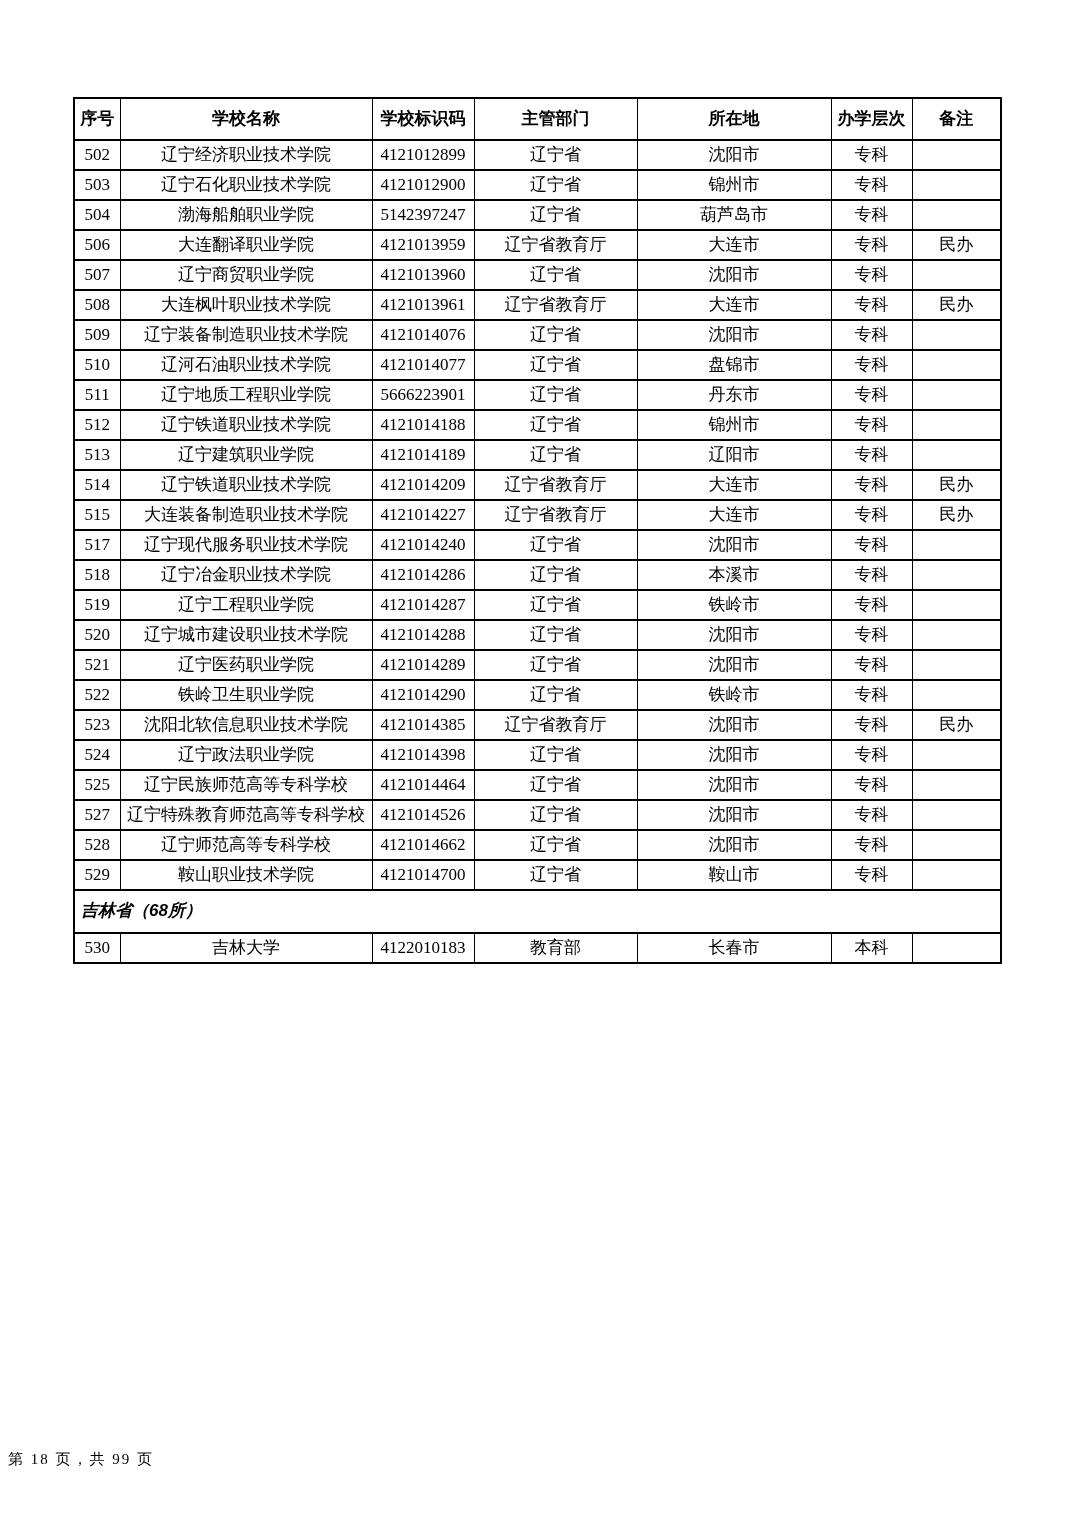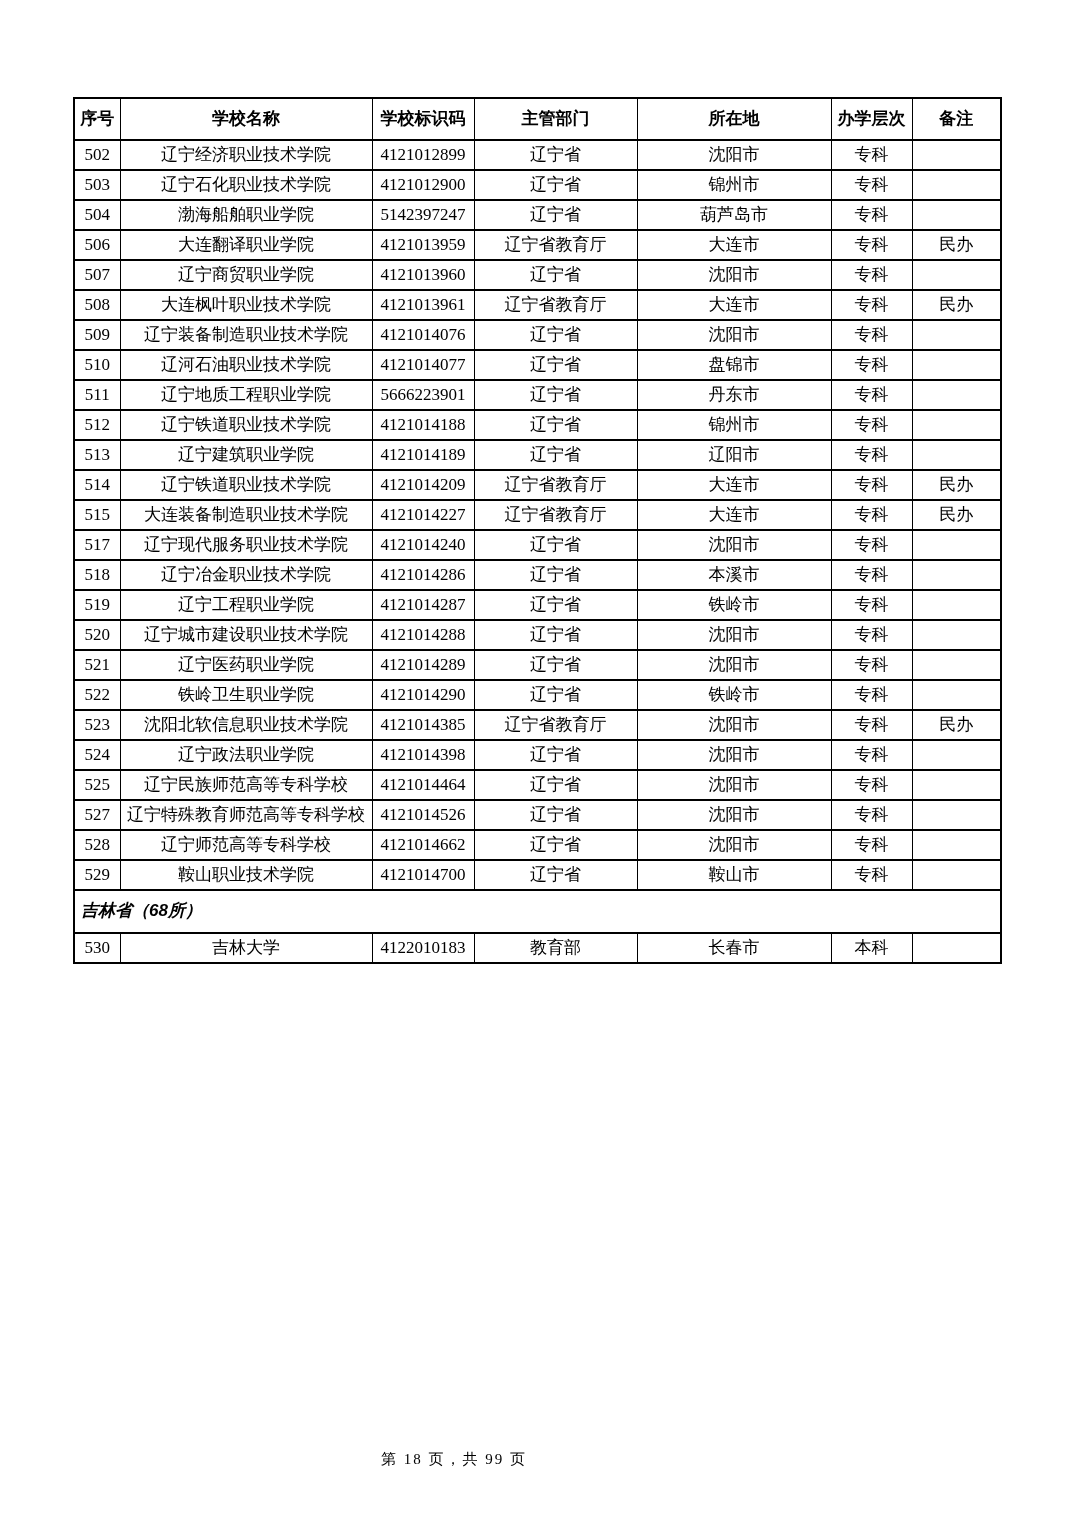--- a/index.html
+++ b/index.html
@@ -56,24 +56,24 @@
     text-align: left !important;
     padding-left: 6px !important;
     font-family: "Liberation Sans", "DejaVu Sans", sans-serif;
     font-weight: bold;
     font-size: 18px;
     font-style: italic;
   }
   tr.section-row { height: 43px !important; }
   .footer {
     position: absolute;
-    left: 14px;
+    left: 8px;
     top: 1450px;
     width: 880px;
-    text-align: center;
+    text-align: left;
     font-size: 15px;
     letter-spacing: 2px;
     font-family: "Liberation Serif", "DejaVu Serif", serif;
   }
 </style>
 </head>
 <body>
 
 <div class="page">
   <table class="schools">

